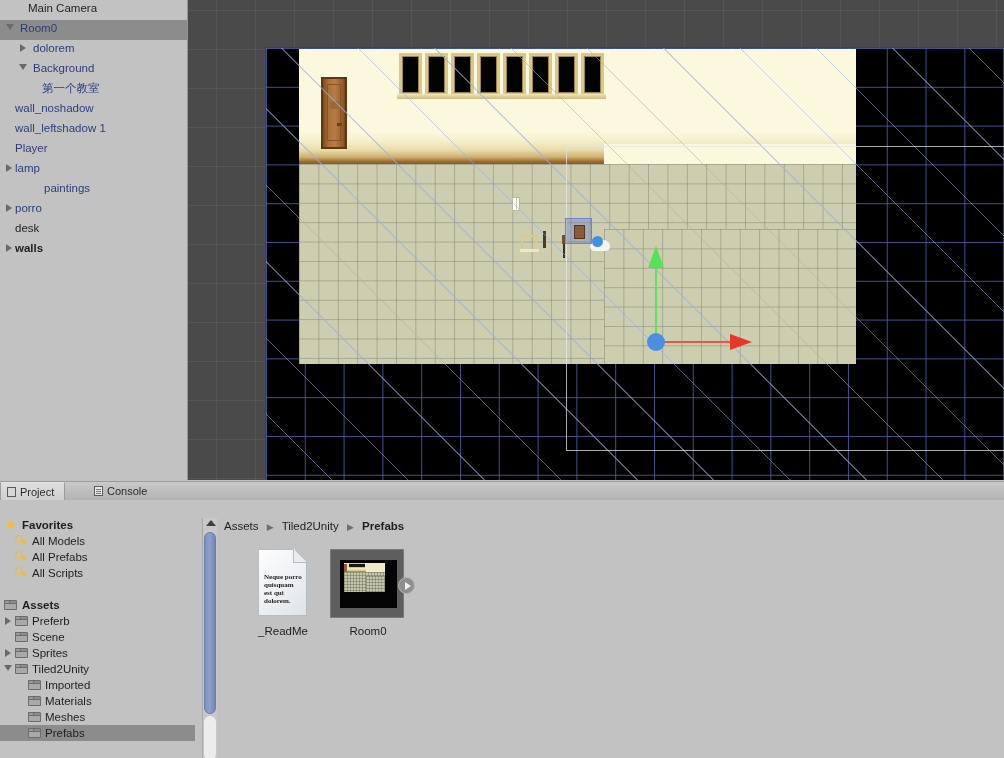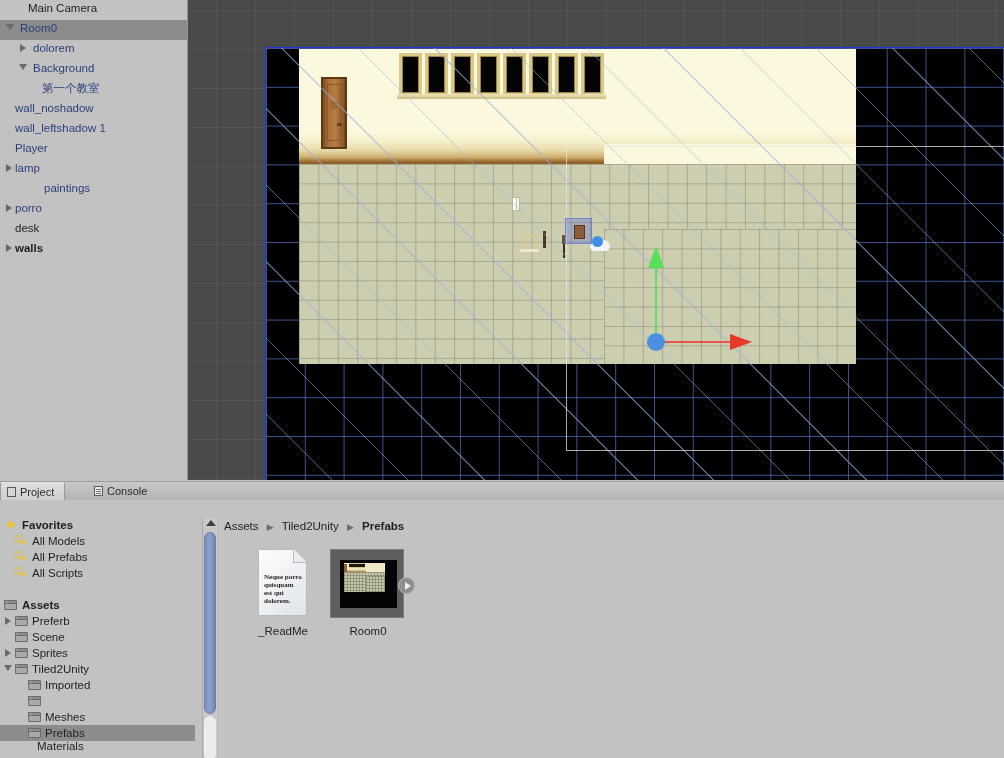--- a/index.html
+++ b/index.html
@@ -657,21 +657,21 @@
               <span class="front"></span>
             </span>
             <span class="p-label" style="left: 45px;">Imported</span>
           </div>
           <div class="p-row">
             <span class="folder" style="left: 28px;">
               <span class="back"></span>
               <span class="tab2"></span>
               <span class="front"></span>
             </span>
-            <span class="p-label" style="left: 37px; margin-top: 45px;">Materials</span>
+            <span class="p-label" style="left: 45px;">Materials</span>
           </div>
           <div class="p-row">
             <span class="folder" style="left: 28px;">
               <span class="back"></span>
               <span class="tab2"></span>
               <span class="front"></span>
             </span>
             <span class="p-label" style="left: 45px;">Meshes</span>
           </div>
           <div class="p-row sel">

